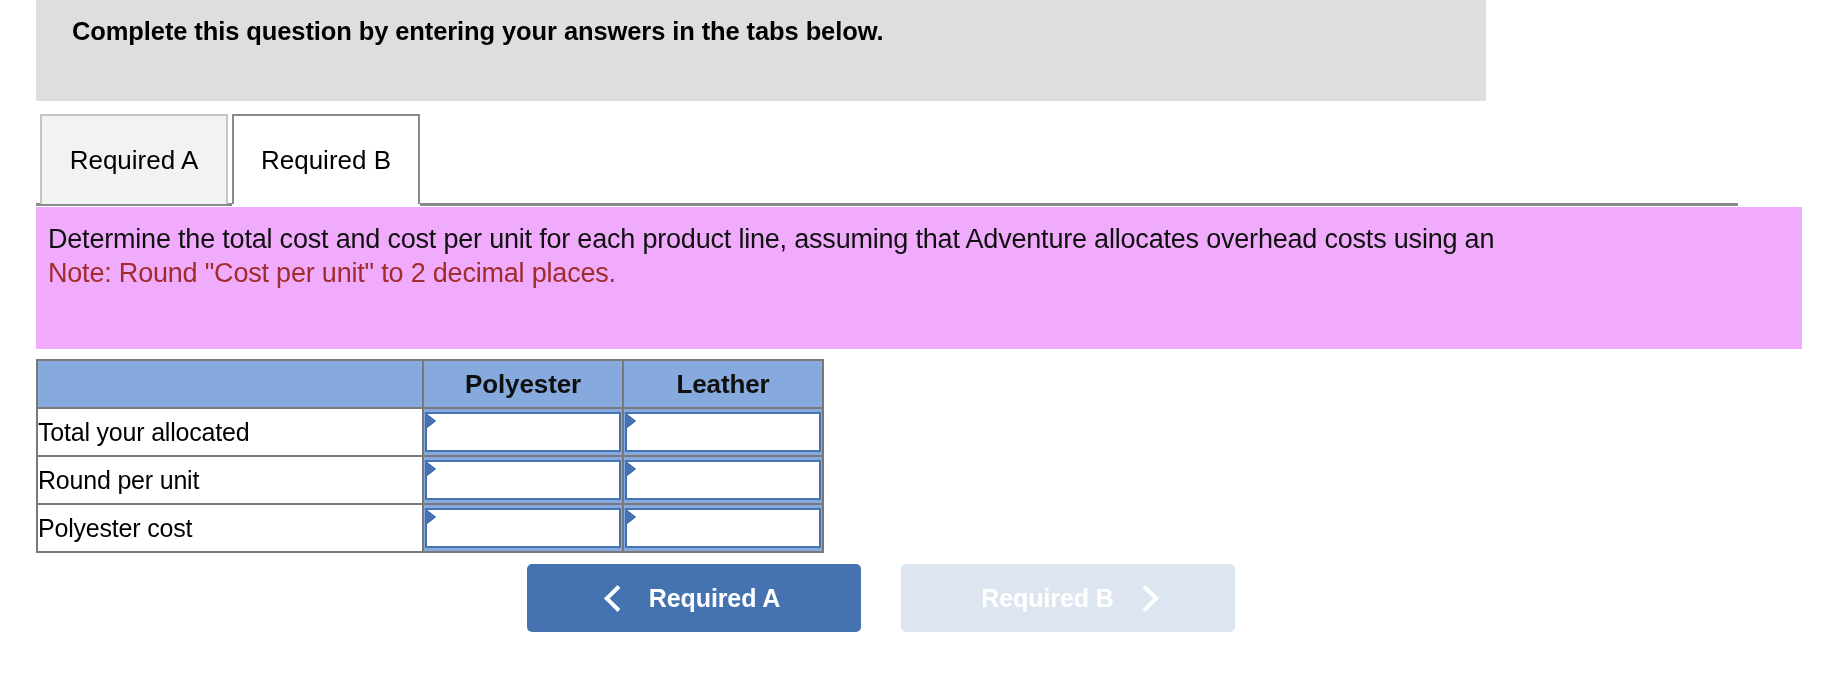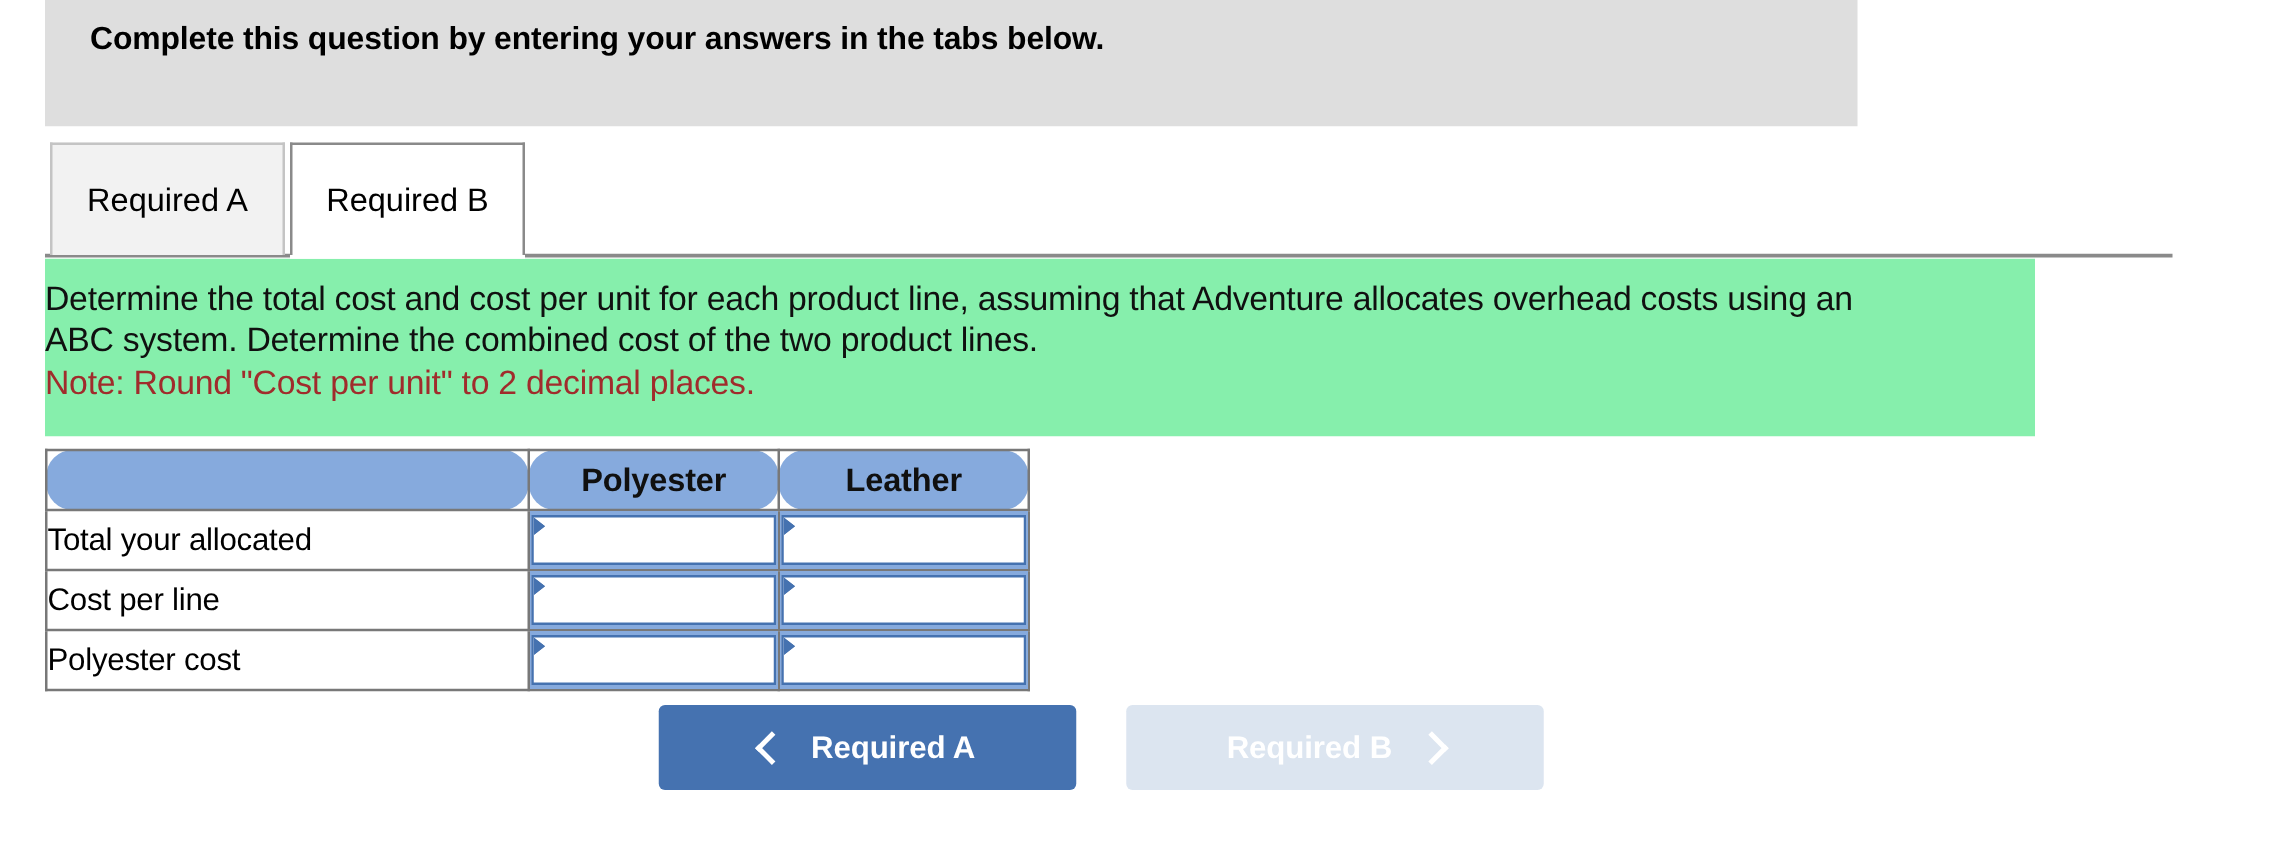--- a/index.html
+++ b/index.html
@@ -89,25 +89,25 @@
     bottom: -3px;
     height: 3px;
     background: #ffffff;
   }
 
   
   .instructions {
     position: absolute;
     left: 36px;
     top: 207px;
-    width: 1592px;
+    width: 1766px;
     height: 142px;
-    background: #86efac;
-    box-sizing: border-box;
-    padding: 16px 18px 0 0;
+    background: #f0abfc;
+    box-sizing: border-box;
+    padding: 16px 18px 0 12px;
   }
   .instr-line {
     font-size: 27px;
     line-height: 33px;
     color: #101010;
     letter-spacing: -0.2px;
   }
   .instr-note {
     font-size: 27px;
     line-height: 33px;
@@ -135,21 +135,20 @@
 
   .hdr {
     height: 48px;
     background: #86aadd;
     color: #101010;
     font-size: 26px;
     font-weight: bold;
     text-align: center;
     vertical-align: middle;
     letter-spacing: -0.1px;
-    border-radius: 21px;
   }
   .hdr.blank { background: #86aadd; }
 
   .rowlabel {
     height: 46px;
     background: #ffffff;
     color: #000000;
     font-size: 25px;
     text-align: left;
     vertical-align: middle;
@@ -263,21 +262,20 @@
   <div class="tab inactive">
     <span>Required A</span>
   </div>
   <div class="tab active">
     <span>Required B</span>
   </div>
 </div>
 
 <div class="instructions">
   <div class="instr-line">Determine the total cost and cost per unit for each product line, assuming that Adventure allocates overhead costs using an</div>
-  <div class="instr-line">ABC system. Determine the combined cost of the two product lines.</div>
   <div class="instr-note">Note: Round "Cost per unit" to 2 decimal places.</div>
 </div>
 
 <table class="answer-table">
   <colgroup>
     <col class="col-label">
       <col class="col-value">
       <col class="col-value">
   </colgroup>
   <thead>
@@ -297,21 +295,21 @@
         </div>
       </td>
       <td class="cellwrap">
         <div class="inputbox">
           <span class="tri"></span>
           <input type="text" value="" style="">
         </div>
       </td>
     </tr>
     <tr>
-      <td class="rowlabel">Cost per line</td>
+      <td class="rowlabel">Round per unit</td>
       <td class="cellwrap">
         <div class="inputbox">
           <span class="tri"></span>
           <input type="text" value="" style="">
         </div>
       </td>
       <td class="cellwrap">
         <div class="inputbox">
           <span class="tri"></span>
           <input type="text" value="" style="">

